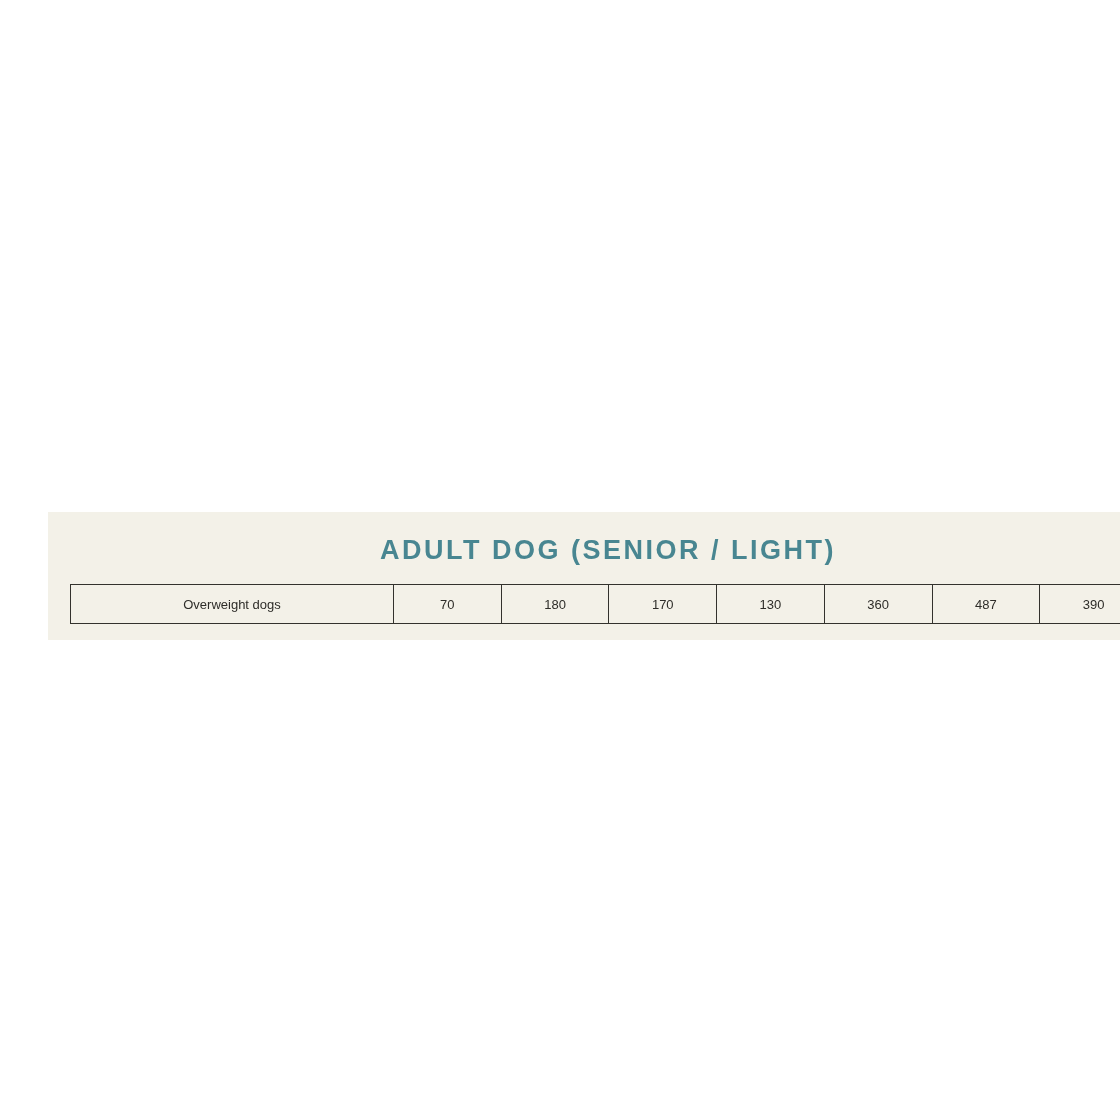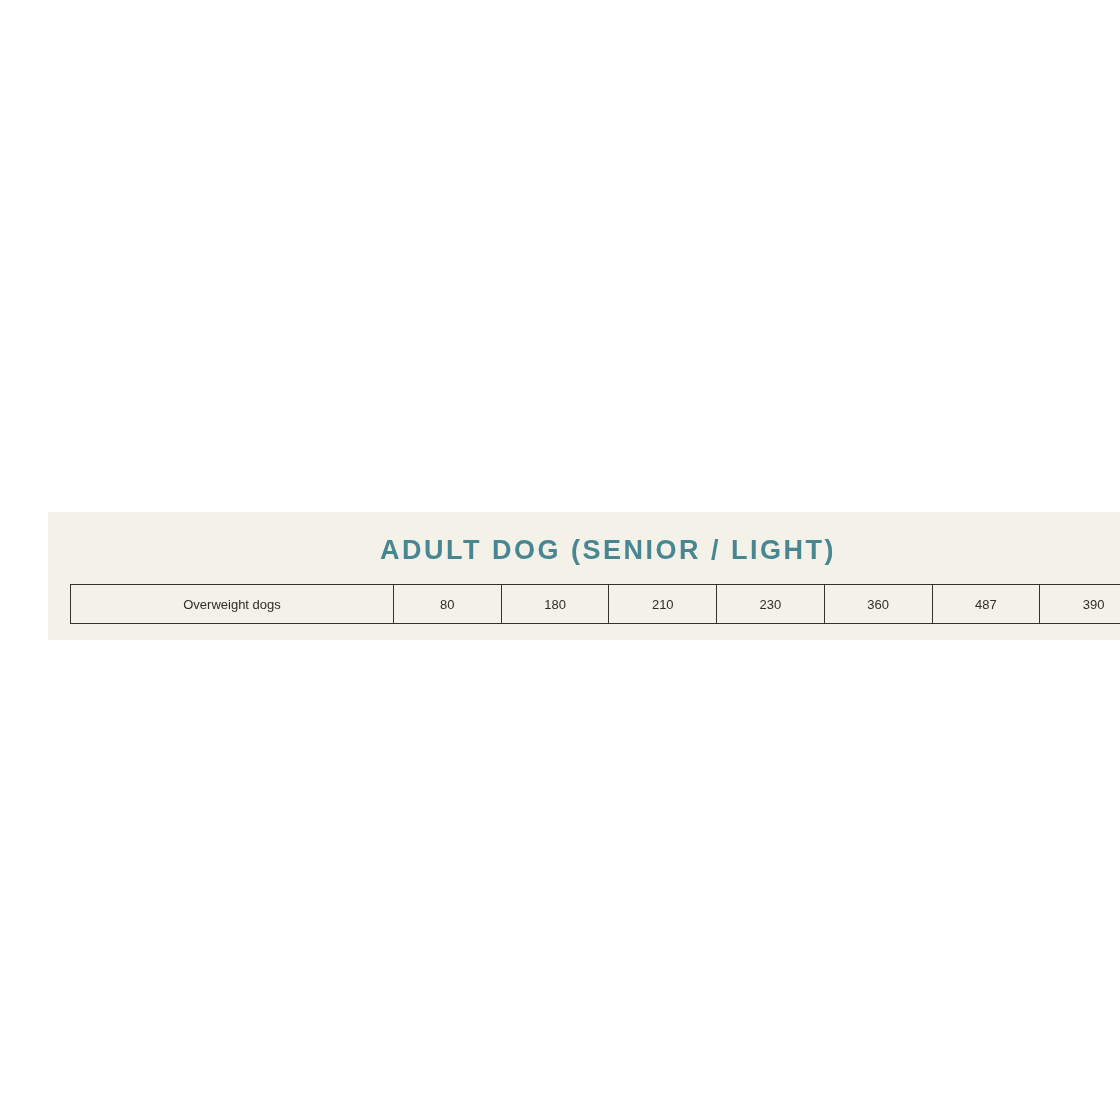--- a/index.html
+++ b/index.html
@@ -61,24 +61,24 @@
 <div class="page">
   <div class="top-spacer"></div>
 
   <div class="section">
     <h2 class="section-title">ADULT DOG (SENIOR / LIGHT)</h2>
 
     <table class="feeding-table">
       <tbody>
         <tr>
           <td class="label-cell">Overweight dogs</td>
-          <td>80</td>
+          <td>70</td>
           <td>180</td>
-          <td>210</td>
-          <td>230</td>
+          <td>170</td>
+          <td>130</td>
           <td>360</td>
           <td>487</td>
           <td>390</td>
         </tr>
       </tbody>
     </table>
   </div>
 
   <div class="bottom-spacer"></div>
 </div>

